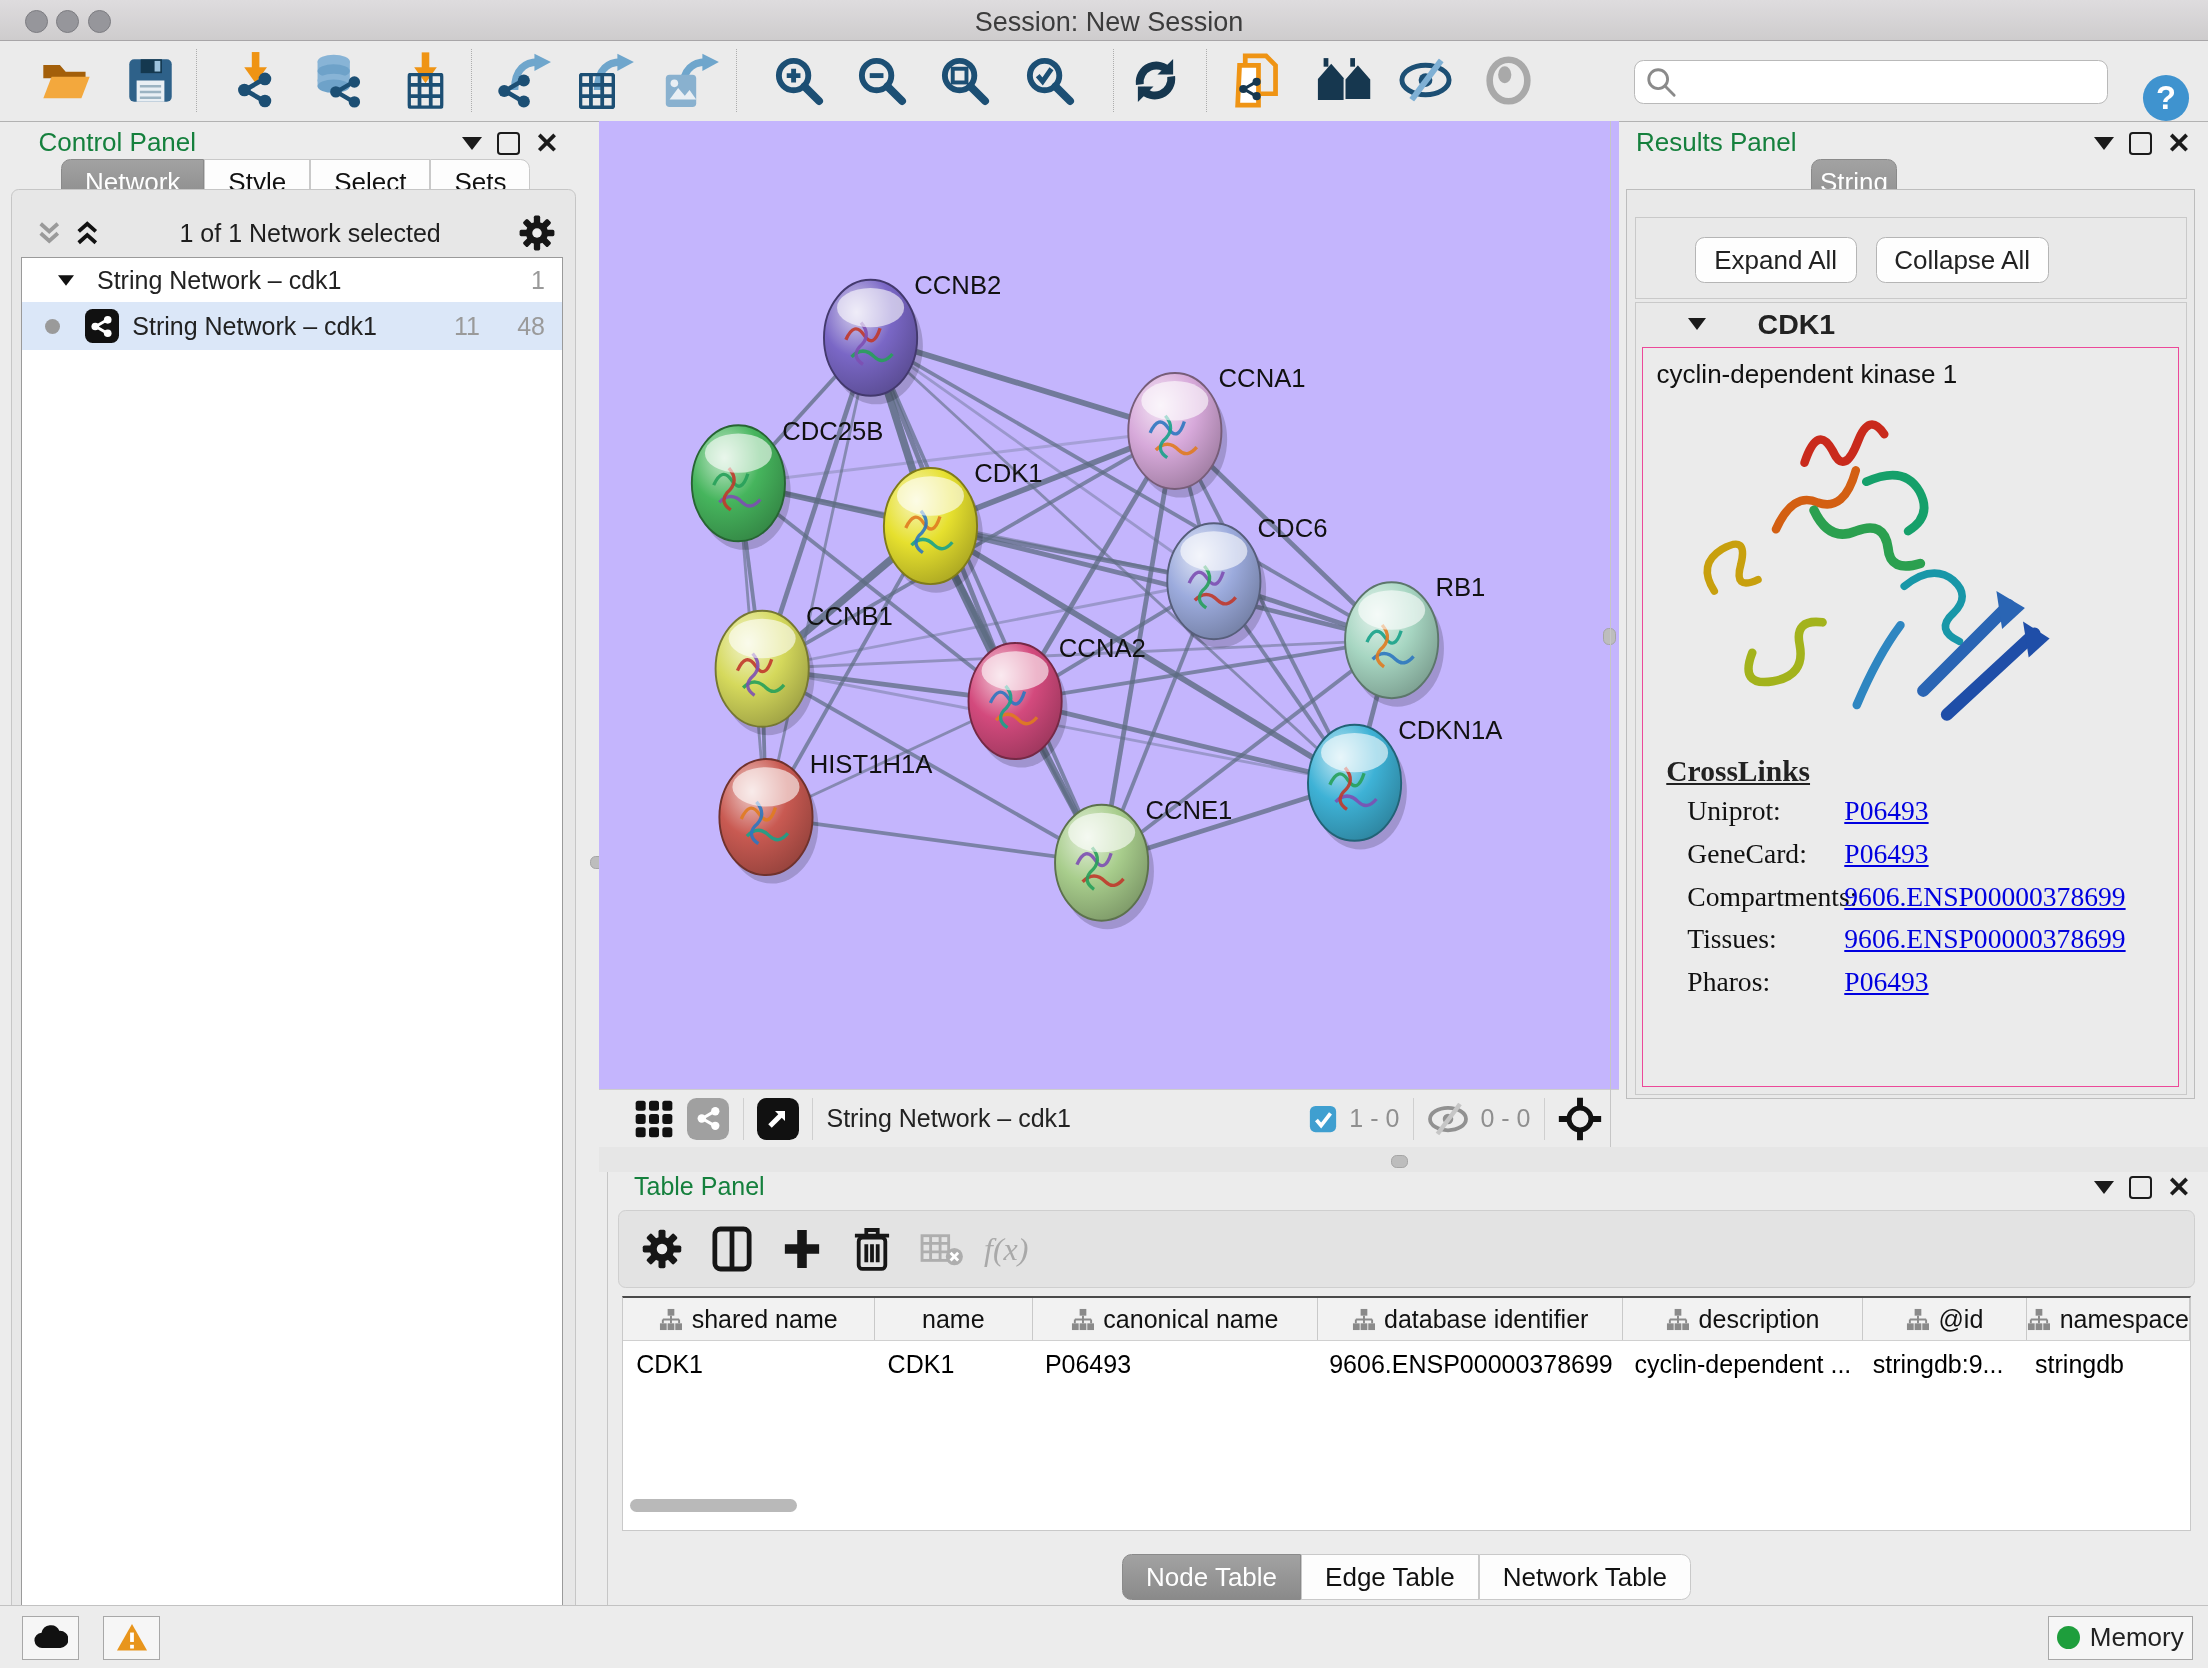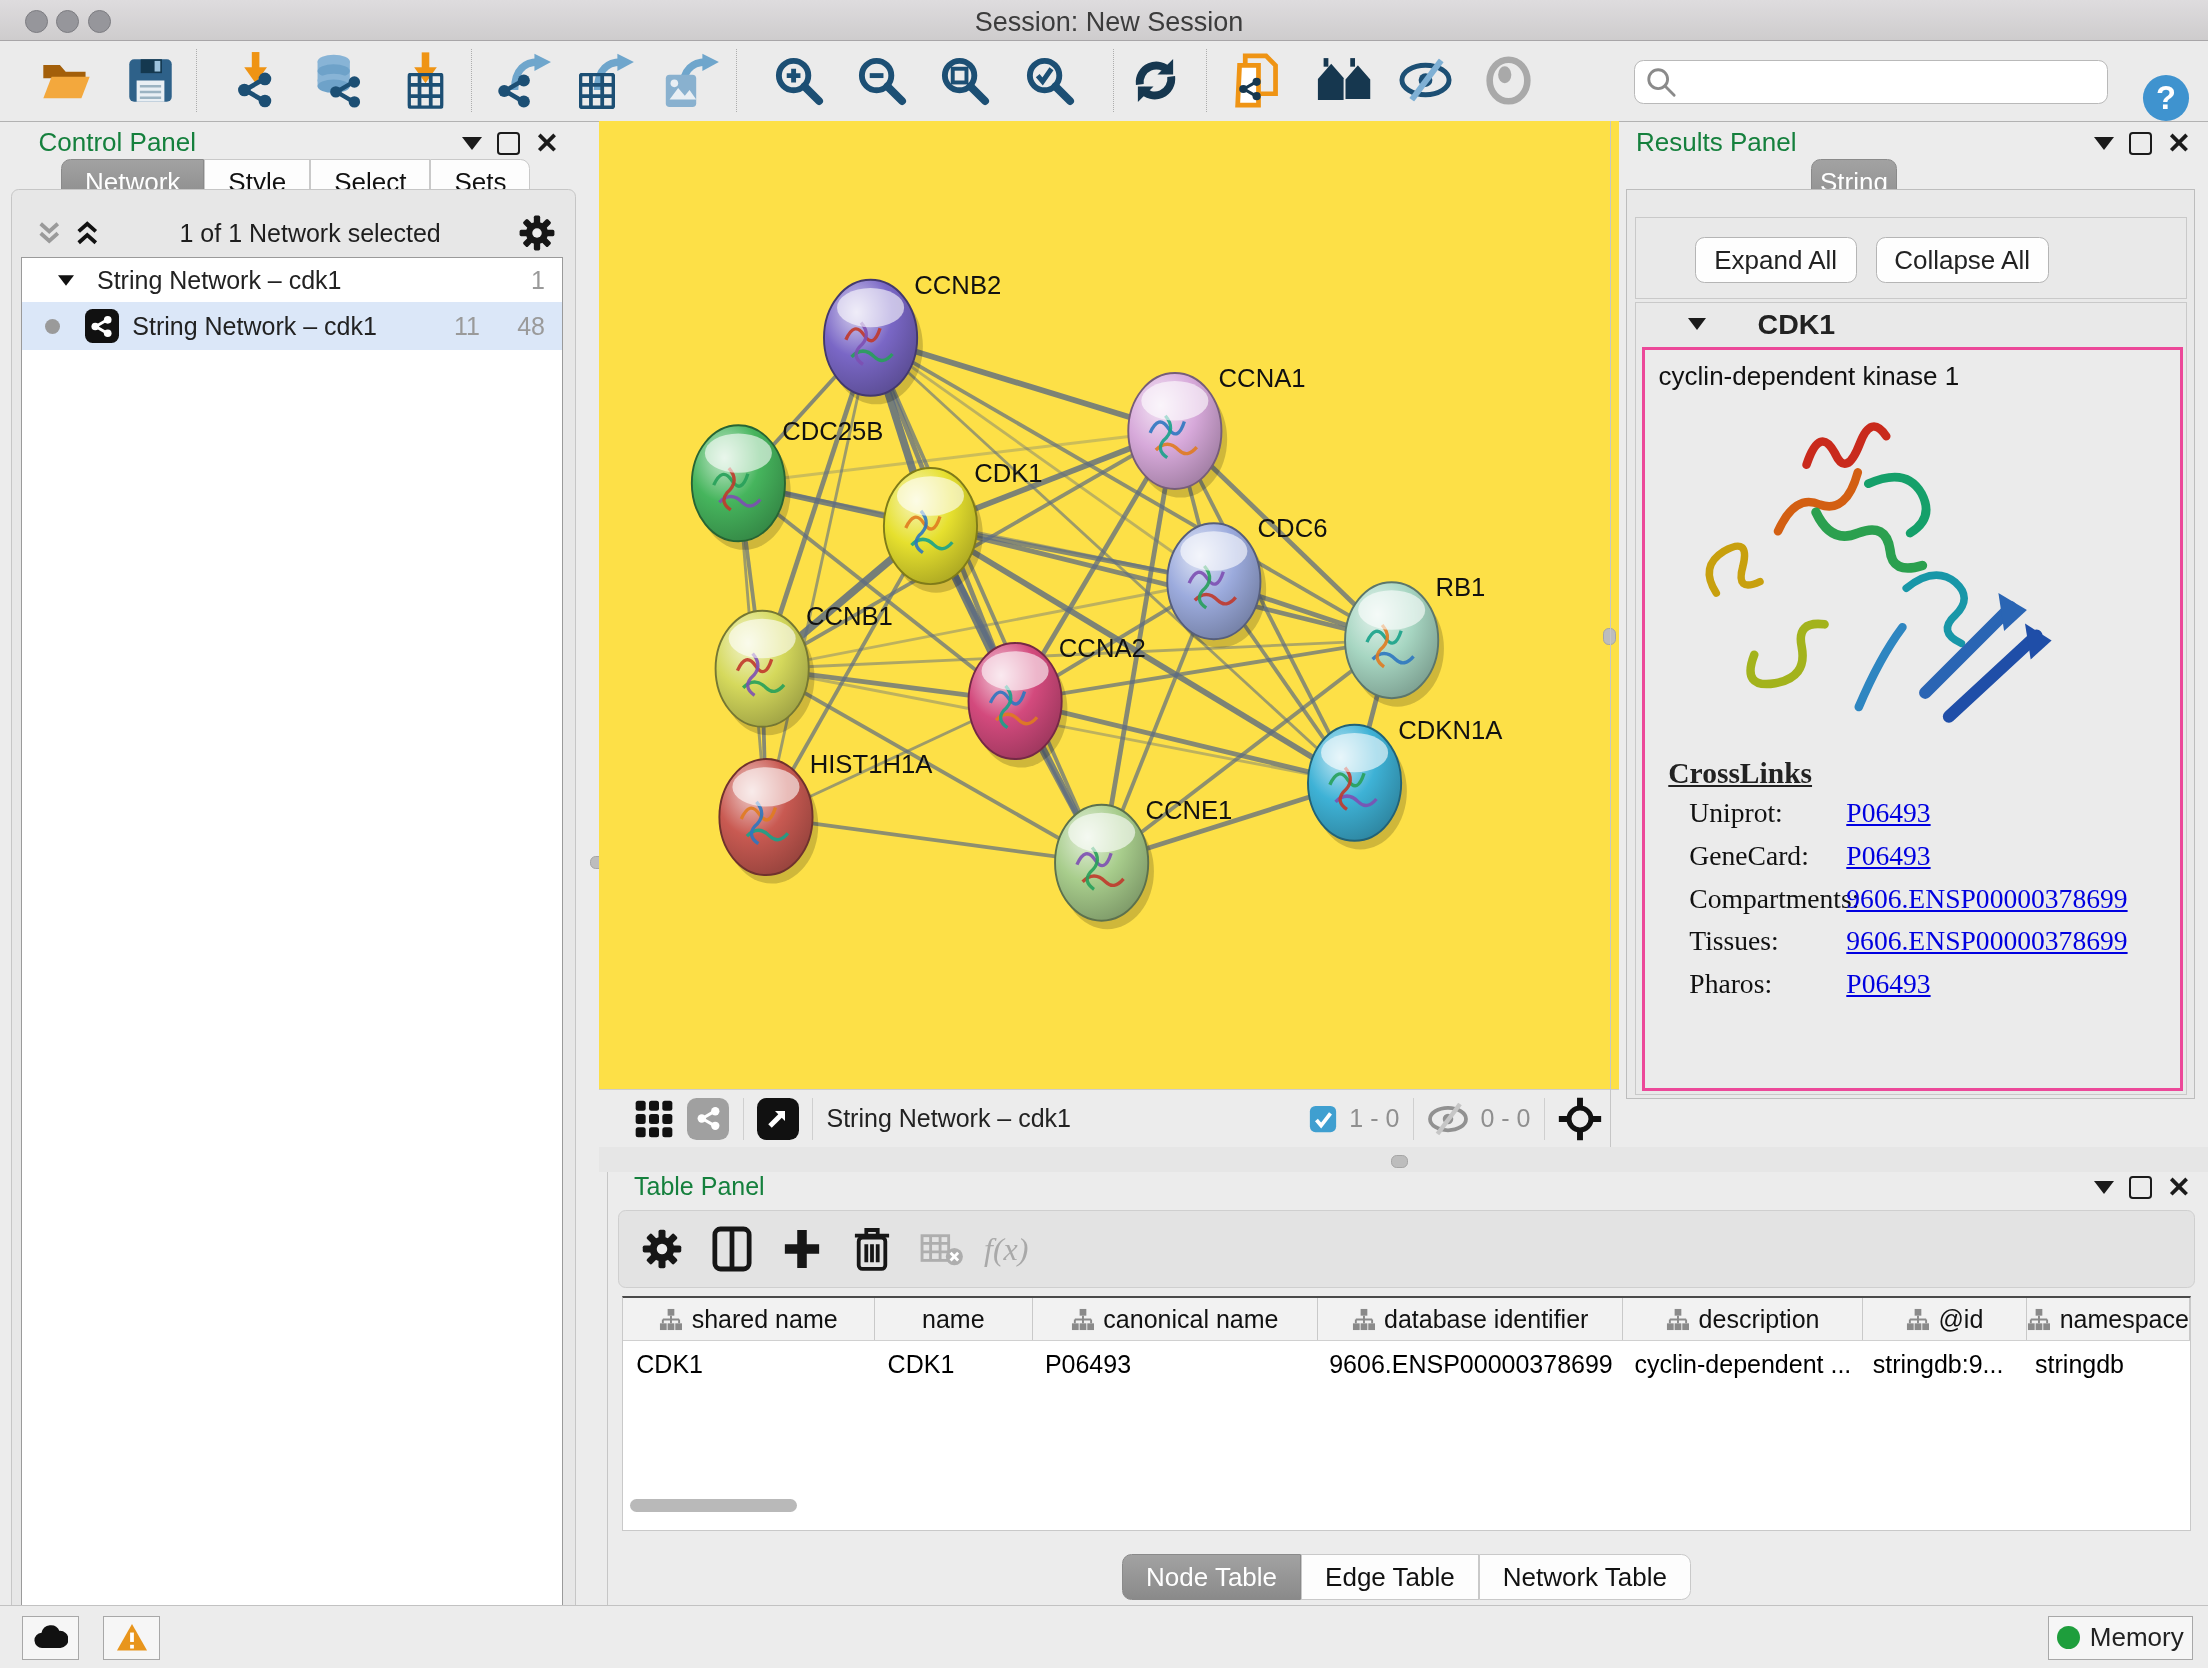--- a/index.html
+++ b/index.html
@@ -40,40 +40,40 @@
   #cp-statusbar{position:absolute;left:0;top:21px;width:100%;height:44px;display:flex;align-items:center;}
   #cp-status{flex:1;text-align:center;font-size:25px;color:#1e1e1e;}
   #cp-list{position:absolute;left:8.6px;top:67px;width:540px;height:1402px;background:#fff;border:1.9px solid #9a9a9a;}
   .cp-row{position:relative;height:44px;display:flex;align-items:center;font-size:25px;}
   .cp-row .cnt{color:#9a9a9a;}
   #row-collection{padding-left:34px;}
   #row-network{background:#dbe7f8;height:48px;}
   .share-badge{width:34px;height:34px;background:#111;border-radius:7.6px;display:flex;
                align-items:center;justify-content:center;}
   
-  #canvas{left:599px;top:121px;width:1010px;height:968px;background:#fde047;}
+  #canvas{left:599px;top:121px;width:1010px;height:968px;background:#c4b5fd;}
   #net-bar{left:599px;top:1089px;width:1010px;height:57px;background:#ececec;border-top:1px solid #cdcdcd;
            display:flex;align-items:center;font-size:25px;color:#222;}
   #net-bar .vd{width:0;height:42px;border-left:1px solid #cfcfcf;margin:0 13.3px;}
   #net-bar .gray{color:#8f8f8f;}
   #splitter-h{left:599px;top:1147px;width:1609px;height:25px;background:#e6e6e6;}
   .knob{position:absolute;width:15px;height:10.5px;border-radius:5.7px;background:#bdbdbd;border:1px solid #a5a5a5;}
   
   #results-panel{left:1610px;top:121px;width:598px;height:1026px;border-left:1px solid #c6c6c6;}
   #rp-tab{position:absolute;left:200px;top:38px;width:84px;height:42px;border-radius:9.5px;}
   #rp-box{position:absolute;left:15px;top:68px;width:567px;height:908px;background:#e9e9e9;
           border:1px solid #bdbdbd;}
   #rp-buttons{position:absolute;left:7.6px;top:27px;width:550px;height:80px;border:1px solid #c9c9c9;}
   .rp-btn{position:absolute;top:19px;height:44px;background:#fefefe;border:1px solid #b5b5b5;border-radius:9.5px;
           font-size:26px;display:flex;align-items:center;justify-content:center;}
   #gene-box{position:absolute;left:7.6px;top:112px;width:550px;height:791px;border:1px solid #c9c9c9;}
   #gene-hdr{position:absolute;left:0;top:0;width:100%;height:42px;display:flex;align-items:center;}
   #gene-hdr .tri{margin-left:52px;border-left-width:9.5px;border-right-width:9.5px;border-top-width:12.4px;}
   #gene-name{font-size:28.5px;font-weight:bold;margin-left:52px;}
-  #gene-inner{position:absolute;left:6.7px;top:44px;width:535px;height:738px;border:3px solid #ec4899;background:#ebebeb;}
+  #gene-inner{position:absolute;left:6.7px;top:44px;width:535px;height:738px;border:1px solid #ec4899;background:#ebebeb;}
   #gene-desc{position:absolute;left:13.3px;top:11.4px;font-size:26px;color:#111;}
   #ribbon{position:absolute;left:19px;top:53px;}
   #xl-head{position:absolute;left:23px;top:407px;font-family:"Liberation Serif",serif;font-size:29.5px;font-weight:bold;text-decoration:underline;}
   .xl-row{position:absolute;left:44px;width:476px;font-family:"Liberation Serif",serif;font-size:27.6px;display:flex;}
   .xl-row .lbl{width:157px;color:#111;}
   .xl-row a{color:#0000e0;text-decoration:underline;}
   
   #table-panel{left:599px;top:1172px;width:1609px;height:434px;}
   #tp-toolbar{position:absolute;left:19px;top:38px;width:1575px;height:76px;background:#e3e3e3;
               border:1px solid #cfcfcf;border-radius:7.6px;display:flex;align-items:center;}

